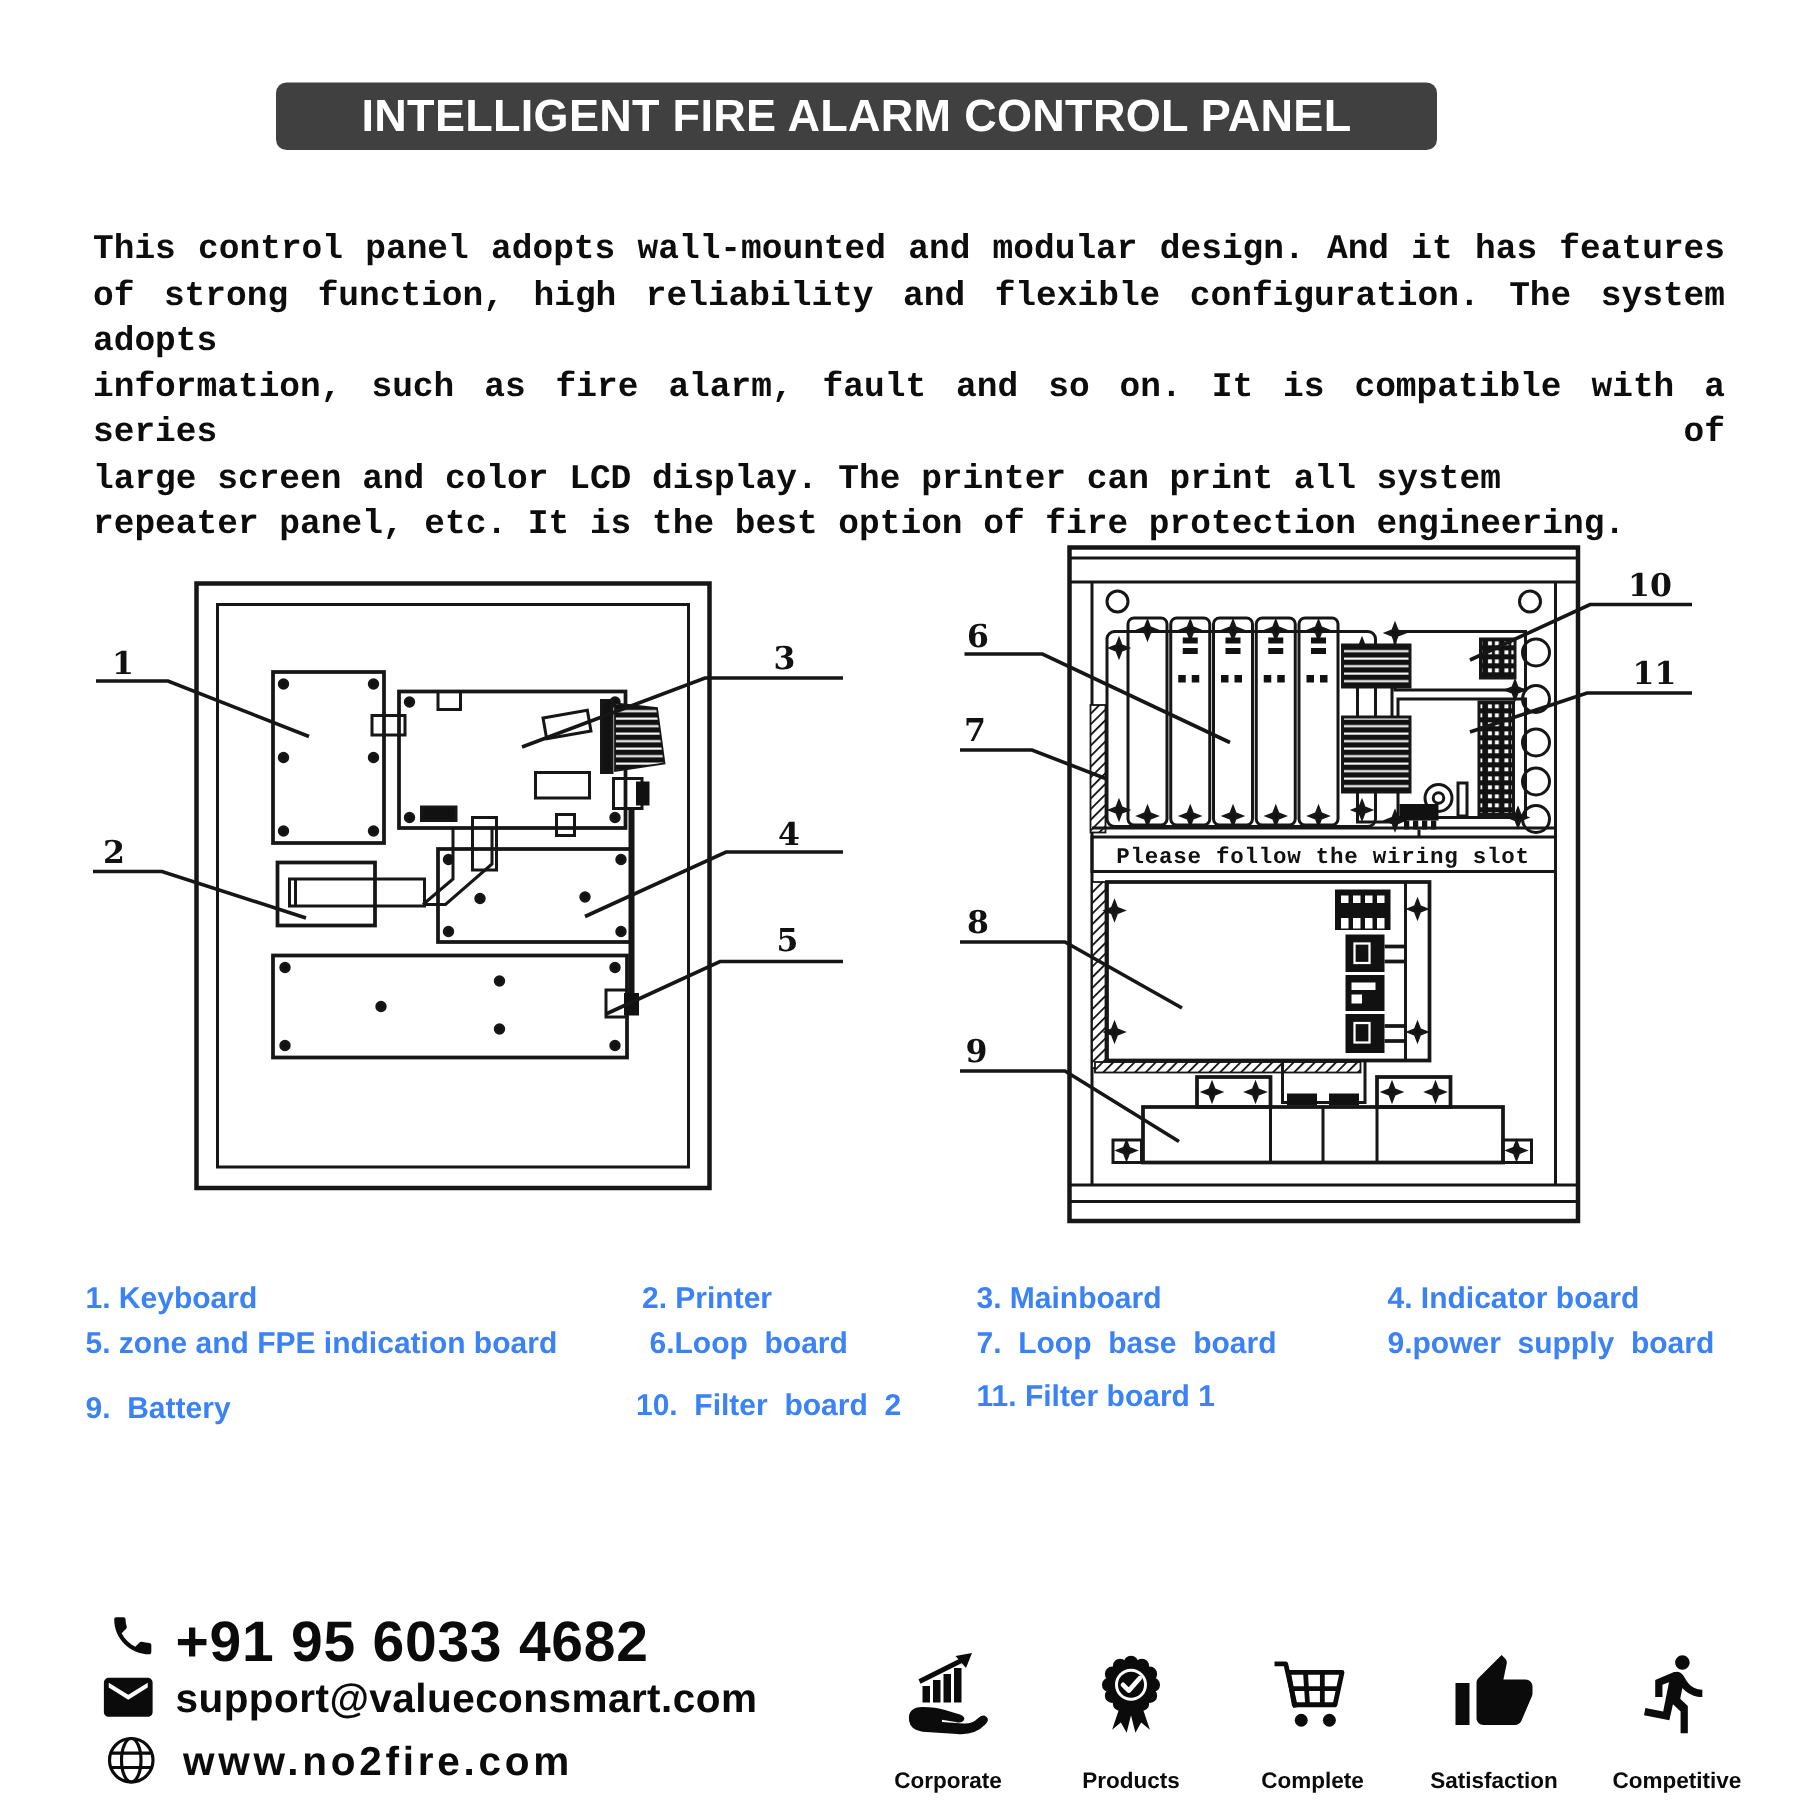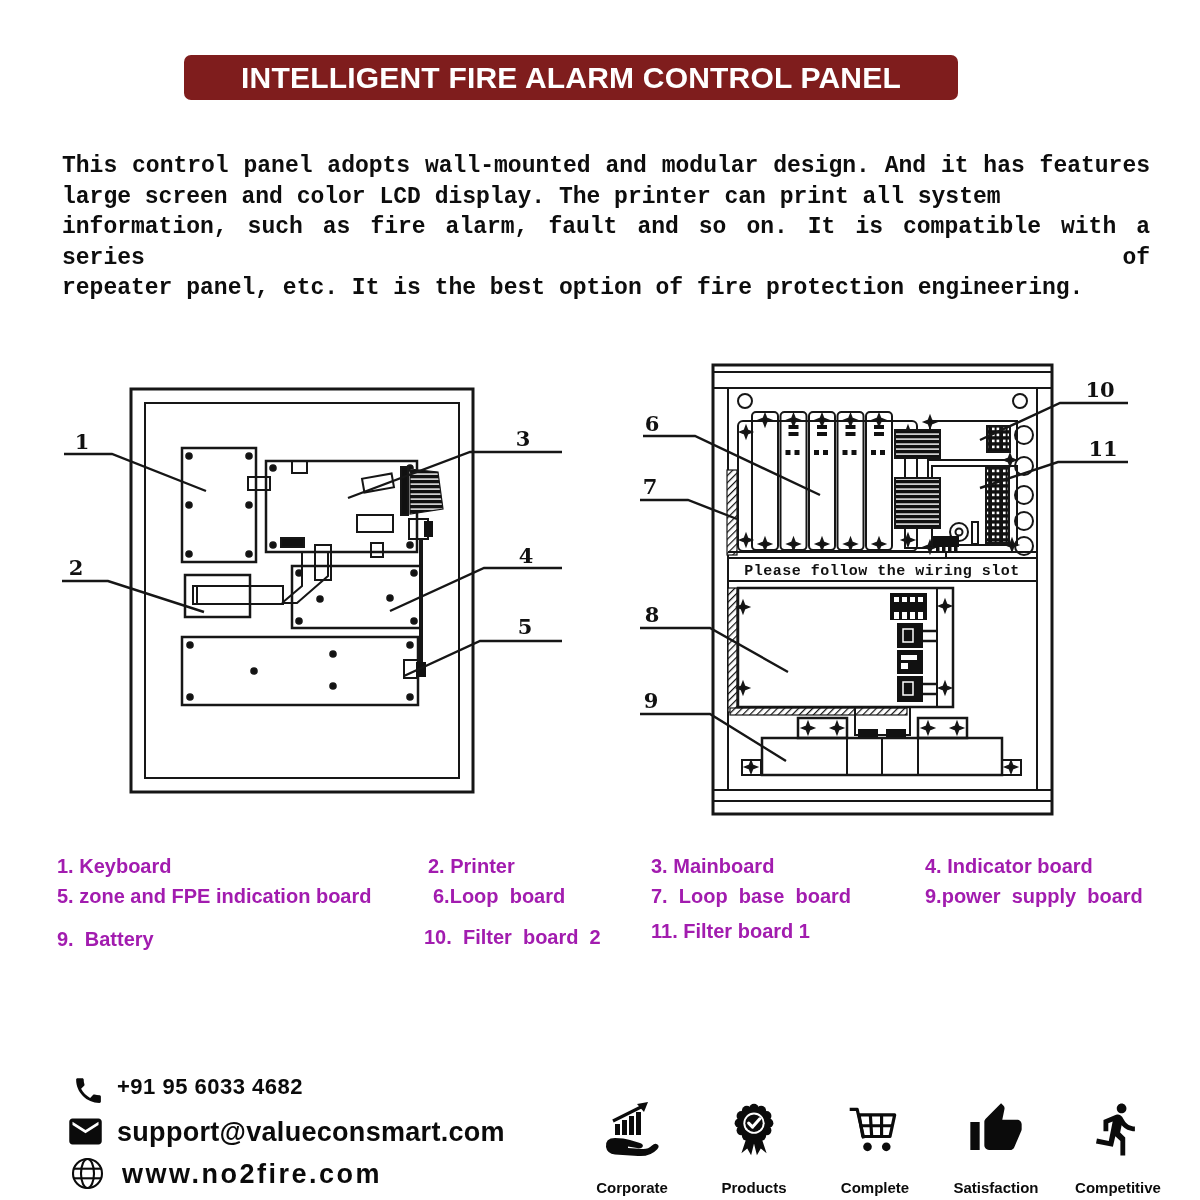--- a/index.html
+++ b/index.html
@@ -1,61 +1,62 @@
 <!DOCTYPE html>
 <html><head>
 <meta charset="utf-8">
 <style>
   html,body{margin:0;padding:0;background:#fff;}
   .page{position:relative;width:1200px;height:1200px;background:#ffffff;
         font-family:"Liberation Sans",sans-serif;overflow:hidden;color:#0e0e0e;}
 
   
   .banner{position:absolute;left:184px;top:55px;width:774px;height:45px;
-          background:#7f1d1d;border-radius:7px;color:#ffffff;font-weight:700;
+          background:#404040;border-radius:7px;color:#ffffff;font-weight:700;
           font-size:30px;line-height:46px;text-align:center;letter-spacing:0.2px;}
 
   
   .desc{position:absolute;left:62px;top:151px;width:1088px;
         font-size:23px;line-height:30.5px;font-weight:700;color:#0d0d0d;font-family:Liberation Mono, monospace;}
   .desc-line{white-space:nowrap;}
   .desc-line.fill{white-space:normal;text-align:justify;text-align-last:justify;}
 
   
   .diagram-layer{position:absolute;left:0;top:0;width:1200px;height:1200px;}
   .callout-num{font-family:"DejaVu Serif",serif;font-size:21px;font-weight:700;fill:#111;}
   .wiring-note{font-family:"Liberation Mono",monospace;font-size:15px;font-weight:700;
                letter-spacing:0.5px;fill:#111;}
 
   
-  .legend-item{position:absolute;font-size:20px;font-weight:600;color:#a21caf;white-space:pre;}
+  .legend-item{position:absolute;font-size:20px;font-weight:600;color:#3b82f6;white-space:pre;}
 
   
   .cicon{position:absolute;}
   .ctext{position:absolute;font-weight:700;color:#0b0b0b;white-space:pre;}
-  .phone-text{left:117px;top:1074px;font-size:22px;letter-spacing:0.5px;}
+  .phone-text{left:117px;top:1074px;font-size:38px;letter-spacing:0.5px;}
   .email-text{left:117px;top:1117px;font-size:27px;letter-spacing:0.3px;}
   .web-text{left:122px;top:1159px;font-size:27px;letter-spacing:2.5px;}
 
   
   .feature{position:absolute;top:1080px;width:124px;text-align:center;}
   .ficon{height:98px;display:flex;align-items:center;justify-content:center;}
   .flabel{font-size:15px;font-weight:700;line-height:1.35;color:#0b0b0b;}
 </style>
 </head>
 <body>
 
 <div class="page">
 
   <div class="banner">INTELLIGENT FIRE ALARM CONTROL PANEL</div>
 
   <div class="desc">
     <div class="desc-line fill">This control panel adopts wall-mounted and modular design. And it has features</div>
+    <div class="desc-line fill">of strong function, high reliability and flexible configuration. The system adopts</div>
+    <div class="desc-line fill">information, such as fire alarm, fault and so on. It is compatible with a series of</div>
     <div class="desc-line">large screen and color LCD display. The printer can print all system</div>
-    <div class="desc-line fill">information, such as fire alarm, fault and so on. It is compatible with a series of</div>
     <div class="desc-line">repeater panel, etc. It is the best option of fire protection engineering.</div>
   </div>
 
   <svg class="diagram-layer" viewBox="0 0 1200 1200">
     <defs>
       <pattern id="hatch" width="5" height="5" patternUnits="userSpaceOnUse" patternTransform="rotate(45)">
         <rect width="5" height="5" fill="#fff"></rect>
         <line x1="0" y1="0" x2="0" y2="5" stroke="#111" stroke-width="2.4"></line>
       </pattern>
       <pattern id="hstripe" width="8" height="5" patternUnits="userSpaceOnUse">

